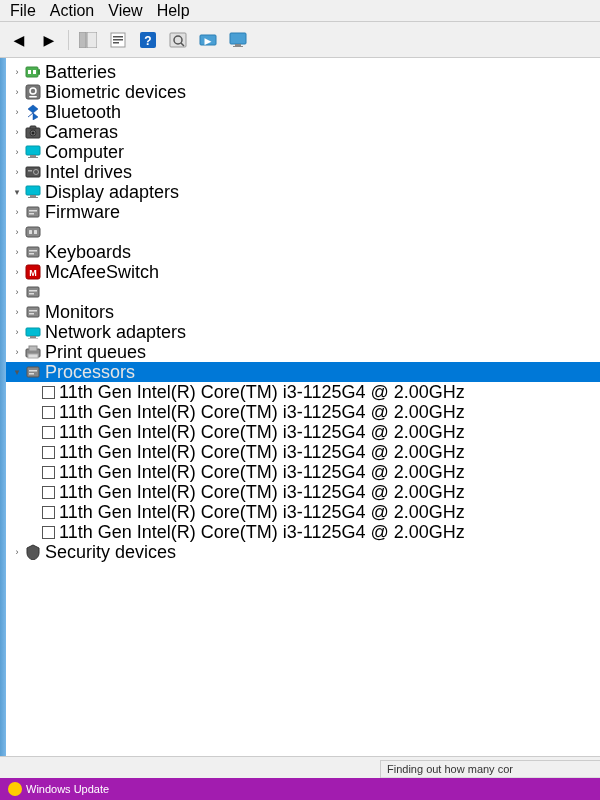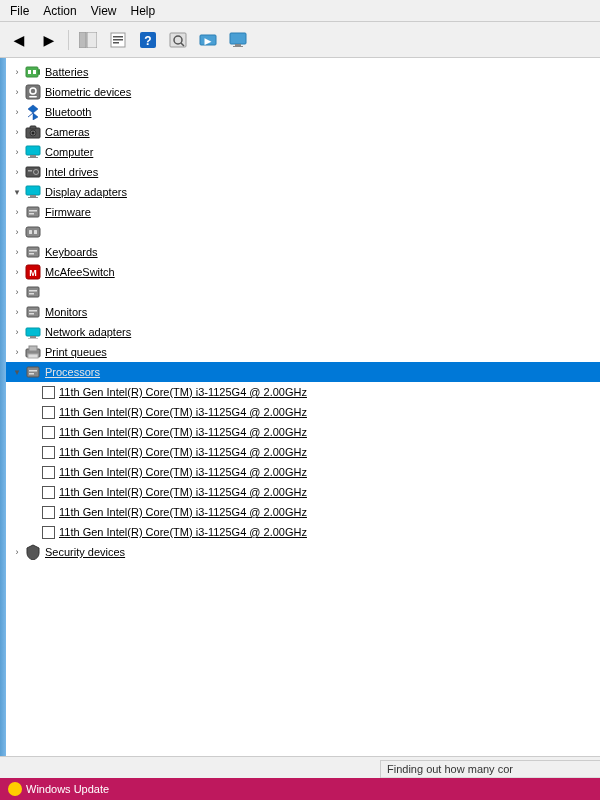--- a/index.html
+++ b/index.html
@@ -19,21 +19,21 @@
       display: flex;
       gap: 2px;
       padding: 2px 4px;
       border-bottom: 1px solid #ccc;
       height: 22px;
       align-items: center;
     }
     .menubar-item {
       padding: 1px 6px;
       cursor: pointer;
-      font-size: 12px;
+      font-size: 16px;
       text-align: right;
     }
 
     
     .toolbar {
       background: #f0f0f0;
       display: flex;
       align-items: center;
       padding: 3px 6px;
       gap: 4px;
@@ -90,42 +90,41 @@
       height: 14px;
       display: inline-flex;
       align-items: center;
       justify-content: center;
       font-size: 9px;
       color: #555;
       flex-shrink: 0;
     }
 
     .item-label {
-      font-size: 11px;
+      font-size: 18px;
       color: #000;
-      text-decoration: underline;
     }
     .tree-item.selected .item-label { color: #e5e5e5; }
 
     
     .statusbar {
       height: 22px;
       background: #f0f0f0;
       border-top: 1px solid #ccc;
       display: flex;
       align-items: center;
       padding: 0 8px;
       font-size: 11px;
       color: #444;
     }
 
     
     .bottombar {
       height: 22px;
-      background: #be185d;
+      background: #a21caf;
       display: flex;
       align-items: center;
       padding: 0 8px;
       font-size: 11px;
       color: white;
       gap: 16px;
       justify-content: flex-start;
     }
     .bottom-item {
       display: flex;

